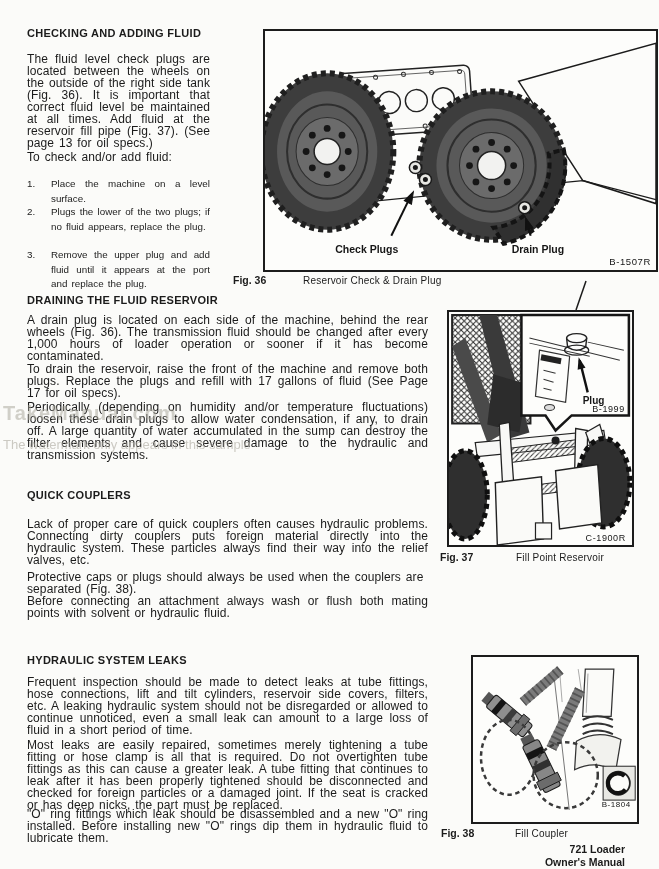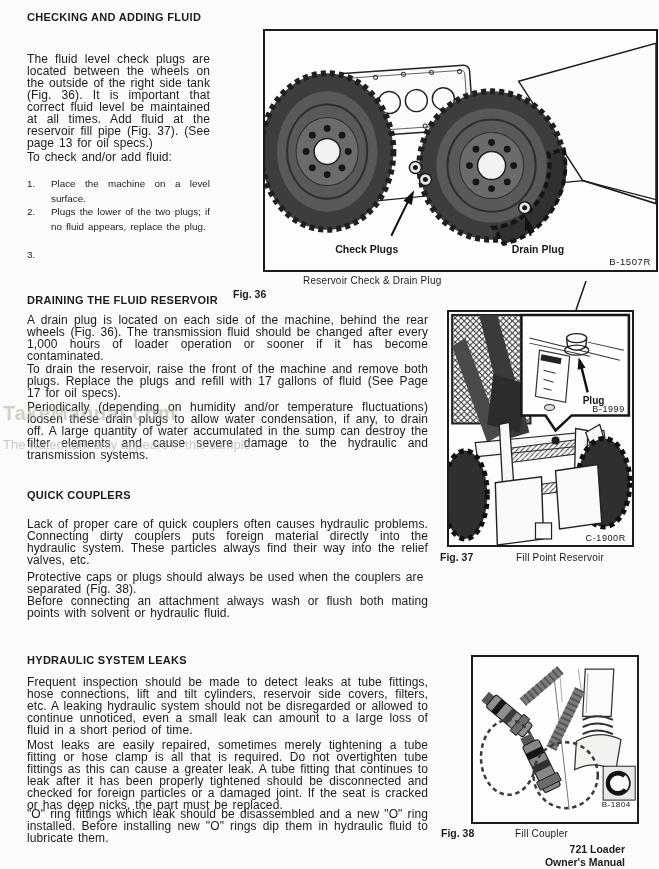--- a/index.html
+++ b/index.html
@@ -24,34 +24,35 @@
   .leader{position:absolute;left:566px;top:278px;}
   text{fill:#161616;}
   .ftb{font:bold 10.5px "Liberation Sans",sans-serif;}
   .ftr{font:9.5px "Liberation Sans",sans-serif;letter-spacing:.6px;}
 </style>
 </head>
 <body>
 
 <div class="page">
 
-  <div class="h" style="left:27px;top:11px">CHECKING AND ADDING FLUID</div>
+  <div class="h" style="left:27px;top:27px">CHECKING AND ADDING FLUID</div>
   <div class="para" style="left:27px;top:53px;width:183px">The fluid level check plugs are located between the wheels on the outside of the right side tank (Fig. 36). It is important that correct fluid level be maintained at all times. Add fluid at the reservoir fill pipe (Fig. 37). (See page 13 for oil specs.)</div>
   <div class="para tl" style="left:27px;top:151px;width:183px">To check and/or add fluid:</div>
 
   <div class="step" style="left:27px;top:177px;width:183px">
     <span class="num">1.</span>
     <span class="txt">Place the machine on a level surface.</span>
   </div>
   <div class="step" style="left:27px;top:205px;width:183px">
     <span class="num">2.</span>
     <span class="txt">Plugs the lower of the two plugs; if no fluid appears, replace the plug.</span>
   </div>
   <div class="step" style="left:27px;top:248px;width:183px">
     <span class="num">3.</span>
+    <span class="txt">Remove the upper plug and add fluid until it appears at the port and replace the plug.</span>
   </div>
 
   <div class="figbox" style="left:228px;top:29px;width:395px;height:243px">
     <svg viewBox="0 0 390 238">
 
       <polygon points="253,50 390,12 390,172 317,149" fill="#fcfcfa" stroke="#1b1b1b" stroke-width="1.5"></polygon>
       <polyline points="104,170 317,149 390,168" fill="none" stroke="#1b1b1b" stroke-width="1.2"></polyline>
 
       <g transform="rotate(-4 140 70)">
         <rect x="74" y="38" width="132" height="64" rx="6" fill="#fbfbf9" stroke="#222222" stroke-width="1.5"></rect>
@@ -128,21 +129,21 @@
         <line x1="126" y1="204" x2="146" y2="163" stroke-width="2"></line>
         <polygon points="148,160 146.1,172.5 138.9,168.9"></polygon>
         <line x1="265" y1="204" x2="261" y2="190" stroke-width="2"></line>
         <polygon points="260,186 267.4,196.2 259.8,198.6"></polygon>
       </g>
       <text x="70" y="221" class="ftb">Check Plugs</text>
       <text x="246" y="221" class="ftb">Drain Plug</text>
       <text x="385" y="233" text-anchor="end" class="ftr">B-1507R</text>
     </svg>
   </div>
-  <span class="figlabel" style="left:233px;top:288px">Fig. 36</span>
+  <span class="figlabel" style="left:233px;top:274px">Fig. 36</span>
   <span class="figcap" style="left:303px;top:275px">Reservoir Check &amp; Drain Plug</span>
 
   <div class="h" style="left:27px;top:294px">DRAINING THE FLUID RESERVOIR</div>
   <div class="para" style="left:27px;top:314px;width:401px">A drain plug is located on each side of the machine, behind the rear wheels (Fig. 36). The transmission fluid should be changed after every 1,000 hours of loader operation or sooner if it has become contaminated.</div>
   <div class="para" style="left:27px;top:363px;width:401px">To drain the reservoir, raise the front of the machine and remove both plugs. Replace the plugs and refill with 17 gallons of fluid (See Page 17 for oil specs).</div>
   <div class="para" style="left:27px;top:401px;width:401px">Periodically (depending on humidity and/or temperature fluctuations) loosen these drain plugs to allow water condensation, if any, to drain off. A large quantity of water accumulated in the sump can destroy the filter elements and cause severe damage to the hydraulic and transmission systems.</div>
 
   <div class="wm-big">TakeManual.com</div>
   <div class="wm-sub">The watermark only appears in this sample</div>
 

